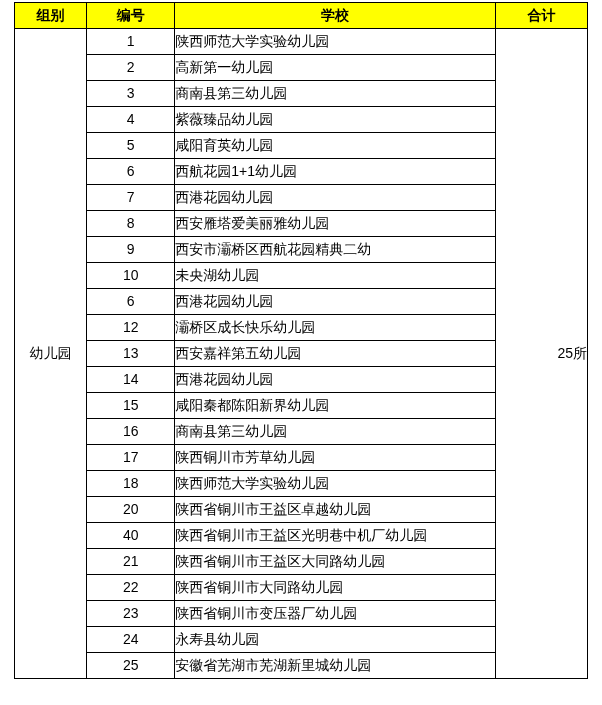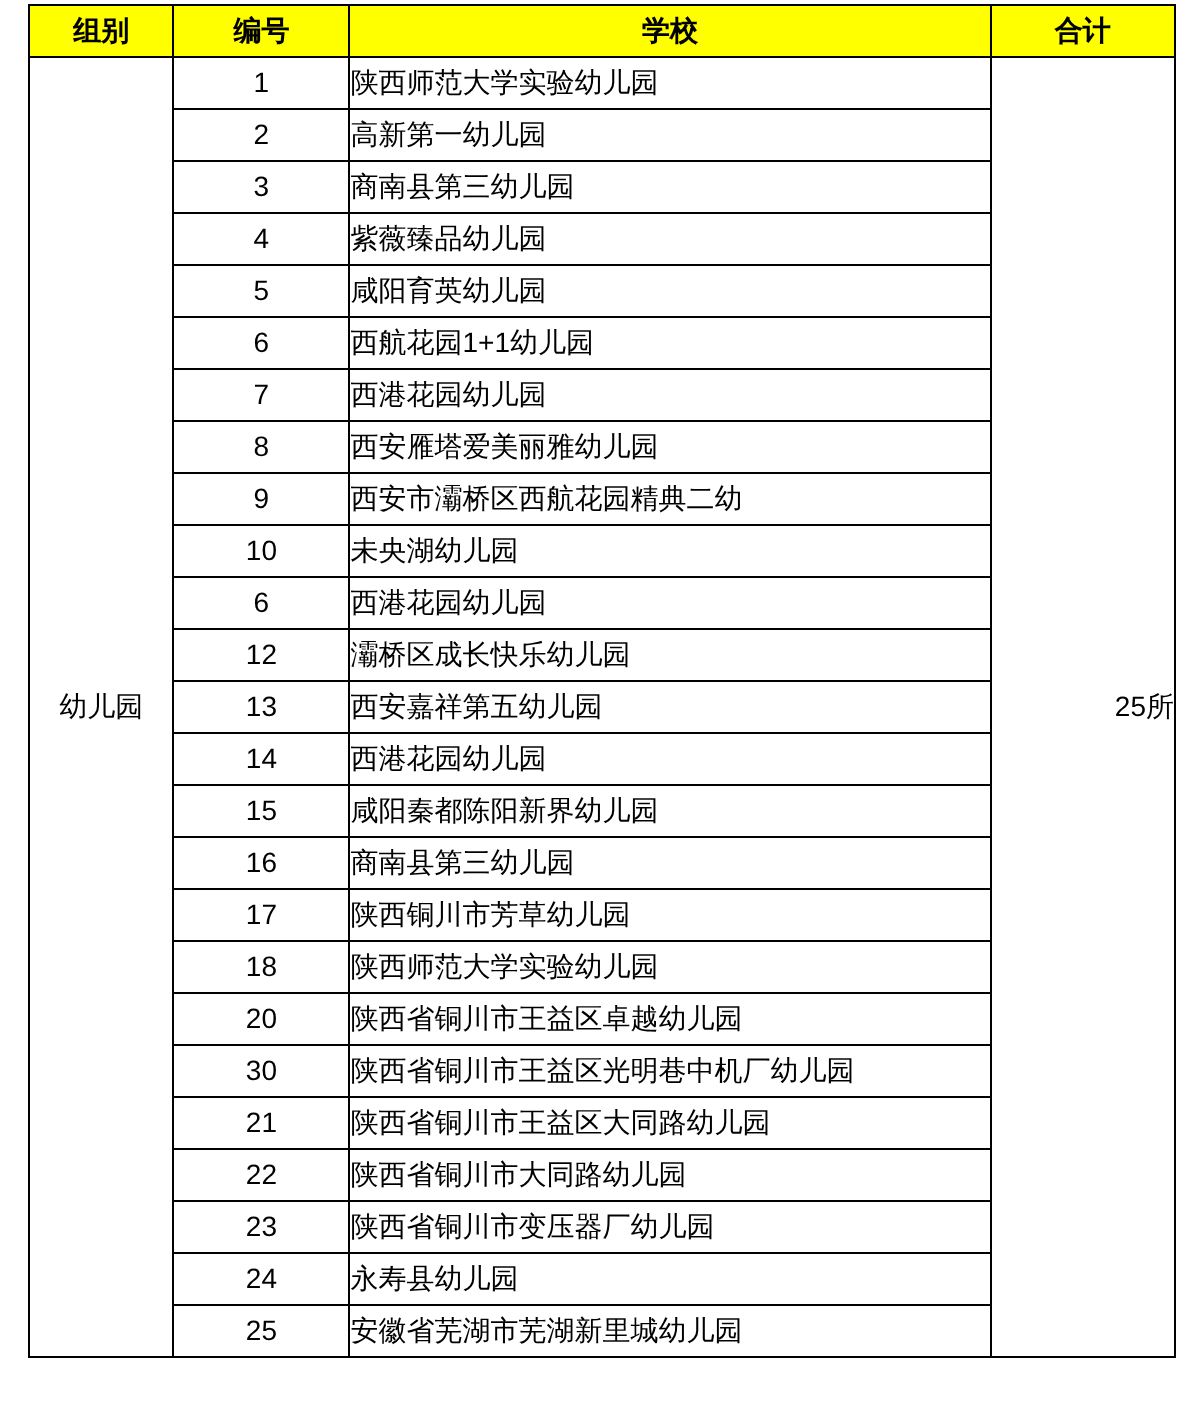--- a/index.html
+++ b/index.html
@@ -158,21 +158,21 @@
         </tr>
         <tr>
           <td class="num-cell">18</td>
           <td class="school-cell">陕西师范大学实验幼儿园</td>
         </tr>
         <tr>
           <td class="num-cell">20</td>
           <td class="school-cell">陕西省铜川市王益区卓越幼儿园</td>
         </tr>
         <tr>
-          <td class="num-cell">30</td>
+          <td class="num-cell">40</td>
           <td class="school-cell">陕西省铜川市王益区光明巷中机厂幼儿园</td>
         </tr>
         <tr>
           <td class="num-cell">21</td>
           <td class="school-cell">陕西省铜川市王益区大同路幼儿园</td>
         </tr>
         <tr>
           <td class="num-cell">22</td>
           <td class="school-cell">陕西省铜川市大同路幼儿园</td>
         </tr>

